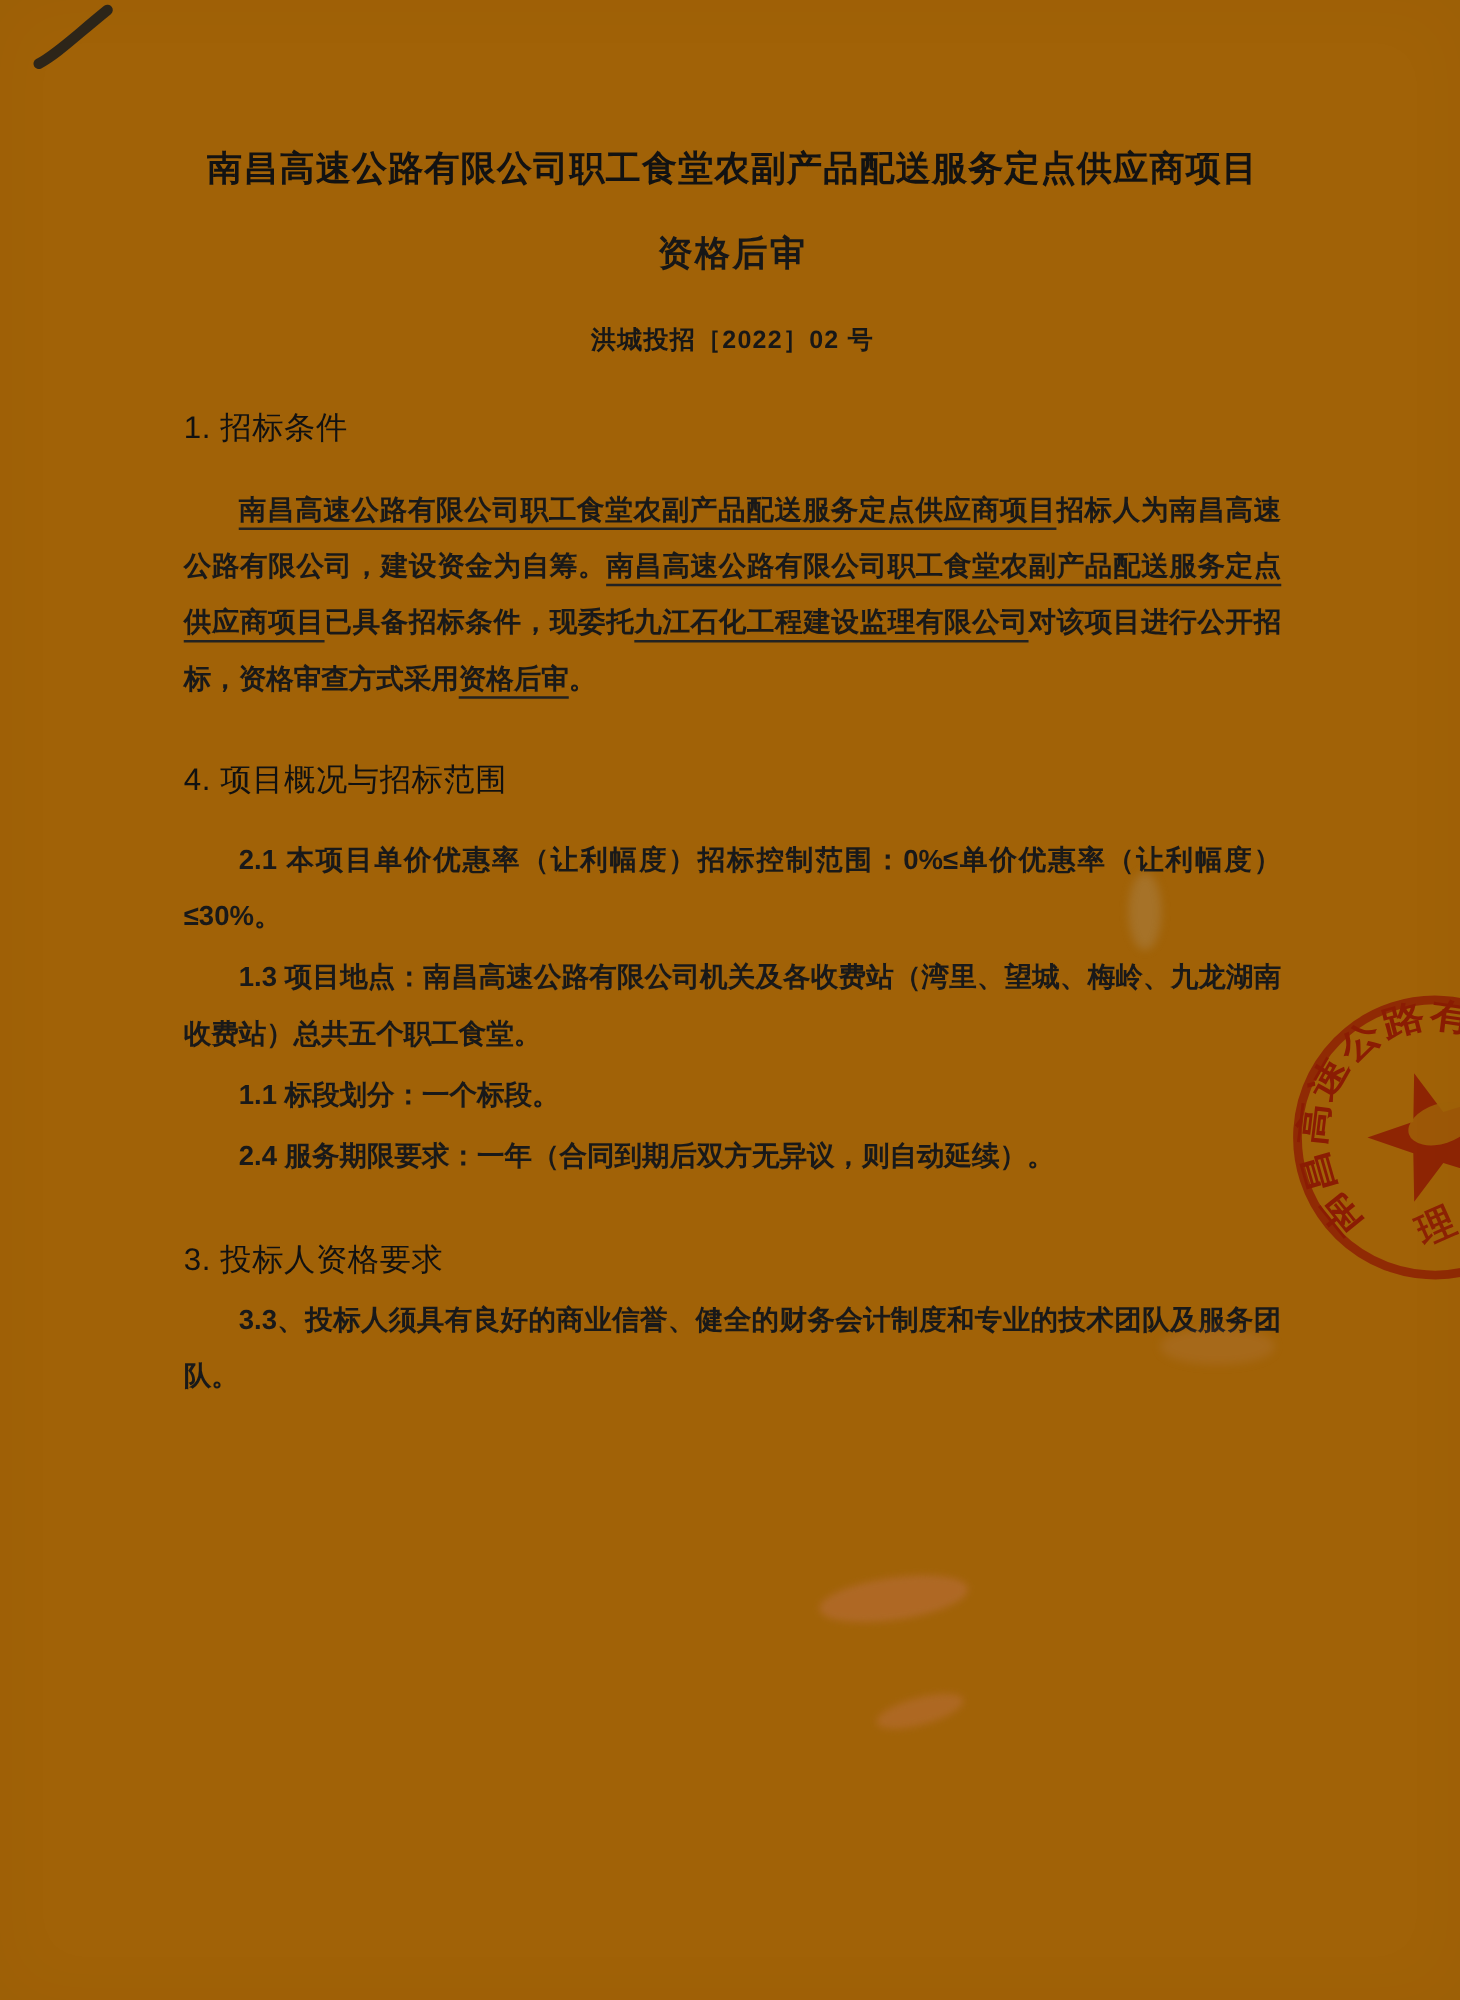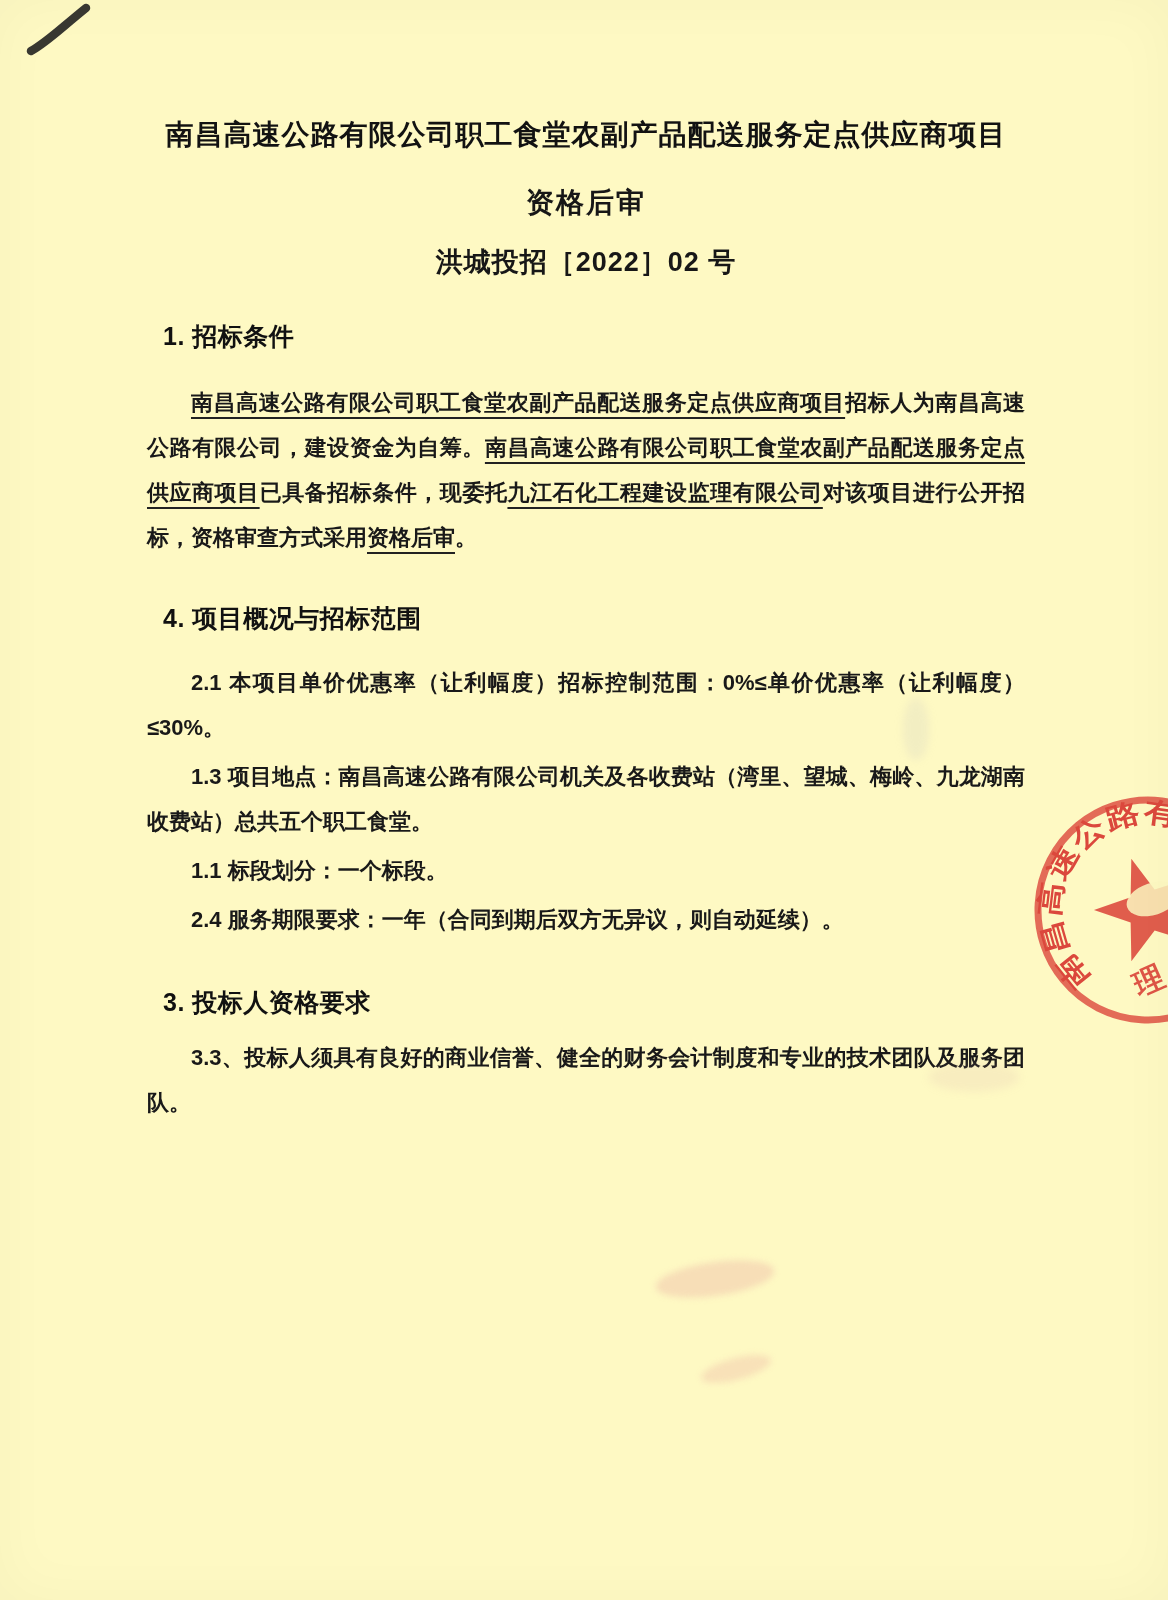--- a/index.html
+++ b/index.html
@@ -1,36 +1,36 @@
 <!DOCTYPE html>
 <html><head>
 <meta charset="utf-8">
 <style>
   html,body { margin:0; padding:0; background:#e8e8e8; }
   .page {
     position:relative;
     width:1168px; height:1600px;
     margin:0 auto;
-    background:#fef9c3;
+    background:#a16207;
     overflow:hidden;
     font-family:"Liberation Sans", sans-serif;
     color:#171717;
     box-shadow: inset 0 0 60px rgba(0,0,0,0.03);
   }
   .doc { position:absolute; left:147px; top:0; width:878px; }
   .titleblock { text-align:center; padding-top:116px; }
   .doc-title {
     font-size:28px; font-weight:700; letter-spacing:1px;
     white-space:nowrap; color:#121212;
   }
   .doc-subtitle { font-size:28px; font-weight:700; letter-spacing:2px; margin-top:30px; }
-  .doc-number  { font-size:27px; font-weight:700; letter-spacing:1px; margin-top:22px;text-align:center; }
+  .doc-number  { font-size:20px; font-weight:700; letter-spacing:1px; margin-top:36px;text-align:center; }
 
   .sec-heading {
-    font-size:25px; font-weight:700; margin:16px; color:#111;
+    font-size:25px; font-weight:400; margin:0; color:#111;
     letter-spacing:0.5px;
   }
   #sec1-heading { margin-top:40px; }
   #sec2-heading { margin-top:42px; }
   #sec3-heading { margin-top:44px; }
 
   .para {
     font-size:22px; line-height:45px; font-weight:700;
     text-align:justify; text-justify:inter-character;
     text-indent:2em; margin:0; color:#191919;

